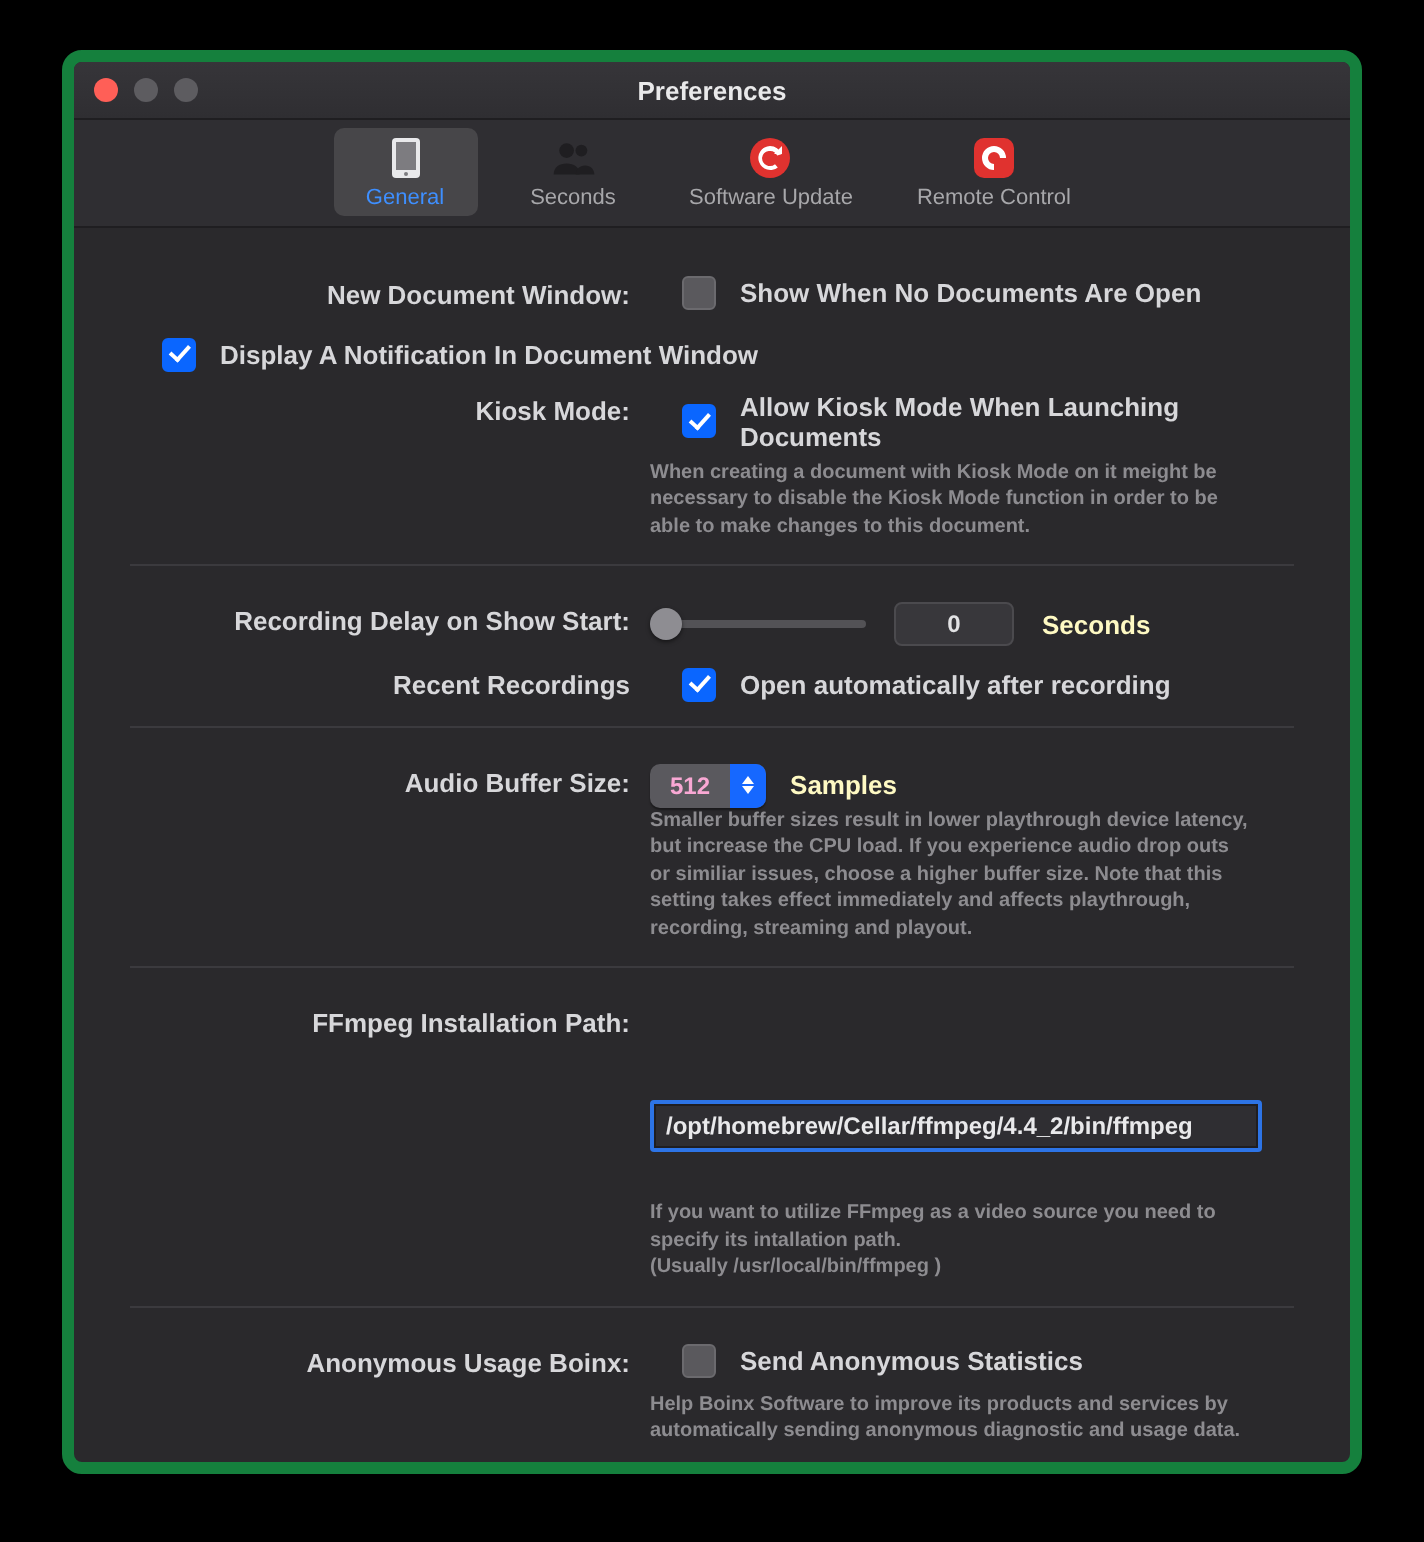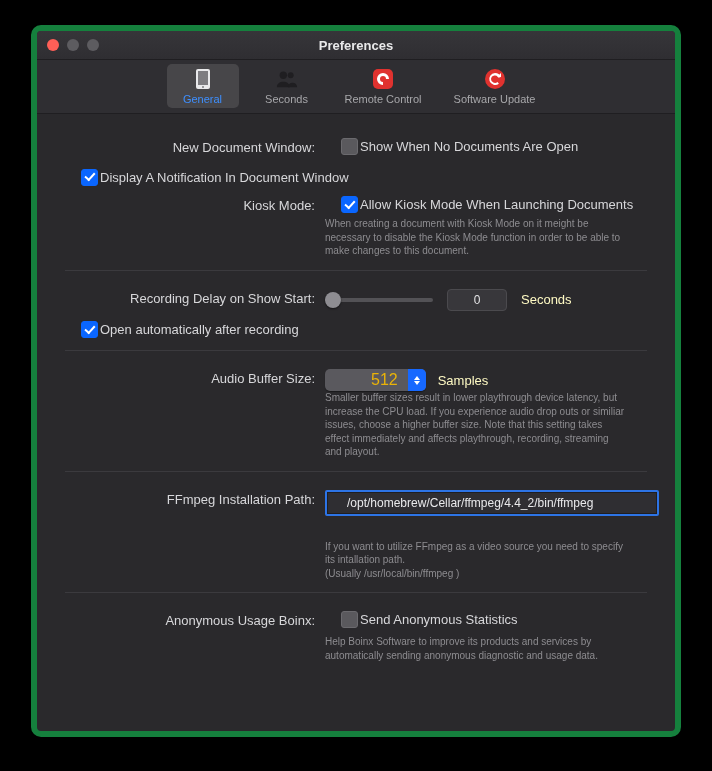--- a/index.html
+++ b/index.html
@@ -45,29 +45,29 @@
   .tab{
     display:flex;flex-direction:column;align-items:center;
     padding:3px 10px;border-radius:5px;
     min-width:52px;
   }
   .tab.active{background:#474649;}
   .tab .icon{width:24px;height:24px;display:flex;align-items:center;justify-content:center;margin-bottom:2px;}
   .tab .label{font-size:11px;color:#a7a7aa;}
   .tab.active .label{color:#3e8fff;}
   .body{flex:1;padding:24px 28px 20px 28px;overflow:auto;}
-  .row{display:flex;align-items:flex-start;margin-bottom:10px;}
+  .row{display:flex;align-items:flex-start;margin-bottom:10px;font-weight:bold;}
   .lbl{
     width:250px;flex:0 0 250px;
     text-align:right;color:#d7d7da;
     padding-right:10px;padding-top:2px;
   }
   .val{flex:1;color:#d7d7da;}
   .check{
-    display:inline-flex;align-items:center;gap:2px;padding-left:16px;
+    display:inline-flex;align-items:center;gap:12px;padding-left:16px;
   }
   .cb{
     width:15px;height:15px;border-radius:3px;
     background:#5a595d;border:1px solid #6b6a6e;
     display:inline-flex;align-items:center;justify-content:center;
     flex-shrink:0;
   }
   .cb.on{background:#0a66ff;border-color:#0a66ff;}
   .cb.on::after{
     content:"";width:8px;height:4px;border:2px solid #fff;
@@ -89,39 +89,39 @@
   .numbox{
     width:58px;height:20px;background:#38373b;border:1px solid #4b4a4e;border-radius:4px;
     color:#e2e2e4;text-align:center;line-height:20px;font-size:12px;
   }
   .unit{color:#fef9c3;}
   .select{
     display:inline-flex;align-items:center;height:22px;
     background:#5a595e;border-radius:5px;overflow:hidden;
     box-shadow:0 1px 1px rgba(0,0,0,.4);
   }
-  .select .sval{padding:0 10px;color:#eab308;font-size:16px;margin-left:36px;}
+  .select .sval{padding:0 10px;color:#f9a8d4;font-size:12px;}
   .select .arrows{
     width:18px;height:22px;background:#1668ff;
     display:flex;flex-direction:column;align-items:center;justify-content:center;gap:1px;
   }
   .select .arrows::before,.select .arrows::after{
     content:"";width:0;height:0;border-left:3px solid transparent;border-right:3px solid transparent;
   }
   .select .arrows::before{border-bottom:4px solid #fff;}
   .select .arrows::after{border-top:4px solid #fff;}
   .textfield{
     width:290px;height:22px;
     background:#2f2e32;
     border:2px solid #2d74e6;
     border-radius:2px;
     color:#e9e9eb;font-size:12px;
-    padding:0 20px;line-height:22px;
+    padding:0 6px;line-height:22px;
     box-shadow:0 0 0 1px #1f1e21 inset;
-    overflow:hidden;white-space:nowrap;
+    overflow:hidden;white-space:nowrap;margin-top:48px;
   }
 </style>
 </head>
 <body>
 
 <div class="window">
 
   <div class="titlebar">
     <div class="traffic">
       <span class="close"></span>
@@ -149,35 +149,35 @@
             <path d="M2 20c0-4 3-6 7-6s7 2 7 6" fill="#1f1e21"></path>
             <circle cx="17" cy="7" r="3.2" fill="#1f1e21"></circle>
             <path d="M14 20c0-3 2-5 5-5s5 2 5 5" fill="#1f1e21"></path>
           </svg>
       </div>
       <div class="label">Seconds</div>
     </div>
     <div class="tab">
       <div class="icon">
         <svg width="24" height="24" viewBox="0 0 24 24">
-            <rect x="2" y="2" width="20" height="20" rx="5" fill="#e0322f"></rect>
-            <path d="M12 6a6 6 0 016 6h-3a3 3 0 00-3-3 3 3 0 00-3 3 3 3 0 003 3v3a6 6 0 010-12z" fill="#fff"></path>
-          </svg>
-      </div>
-      <div class="label">Remote Control</div>
-    </div>
-    <div class="tab">
-      <div class="icon">
-        <svg width="24" height="24" viewBox="0 0 24 24">
             <circle cx="12" cy="12" r="10" fill="#e0322f"></circle>
             <path d="M12 6a6 6 0 015.7 4.1l-2.1.7A4 4 0 008 12a4 4 0 006.5 3.1l1.4 1.6A6 6 0 1112 6z" fill="#fff"></path>
             <path d="M18 6v4h-4z" fill="#fff"></path>
           </svg>
       </div>
       <div class="label">Software Update</div>
+    </div>
+    <div class="tab">
+      <div class="icon">
+        <svg width="24" height="24" viewBox="0 0 24 24">
+            <rect x="2" y="2" width="20" height="20" rx="5" fill="#e0322f"></rect>
+            <path d="M12 6a6 6 0 016 6h-3a3 3 0 00-3-3 3 3 0 00-3 3 3 3 0 003 3v3a6 6 0 010-12z" fill="#fff"></path>
+          </svg>
+      </div>
+      <div class="label">Remote Control</div>
     </div>
   </div>
 
   <div class="body">
 
     <div class="row">
       <div class="lbl">New Document Window:</div>
       <div class="val">
         <label class="check">
           <span class="cb"></span>
@@ -215,20 +215,21 @@
           <div class="slider">
             <div class="knob"></div>
           </div>
           <div class="numbox">0</div>
           <span class="unit">Seconds</span>
         </div>
       </div>
     </div>
 
     <div class="row">
+      <div class="lbl">Recent Recordings</div>
       <div class="val">
         <label class="check">
           <span class="cb on"></span>
           <span>Open automatically after recording</span>
         </label>
       </div>
     </div>
 
     <div class="sep"></div>
 

